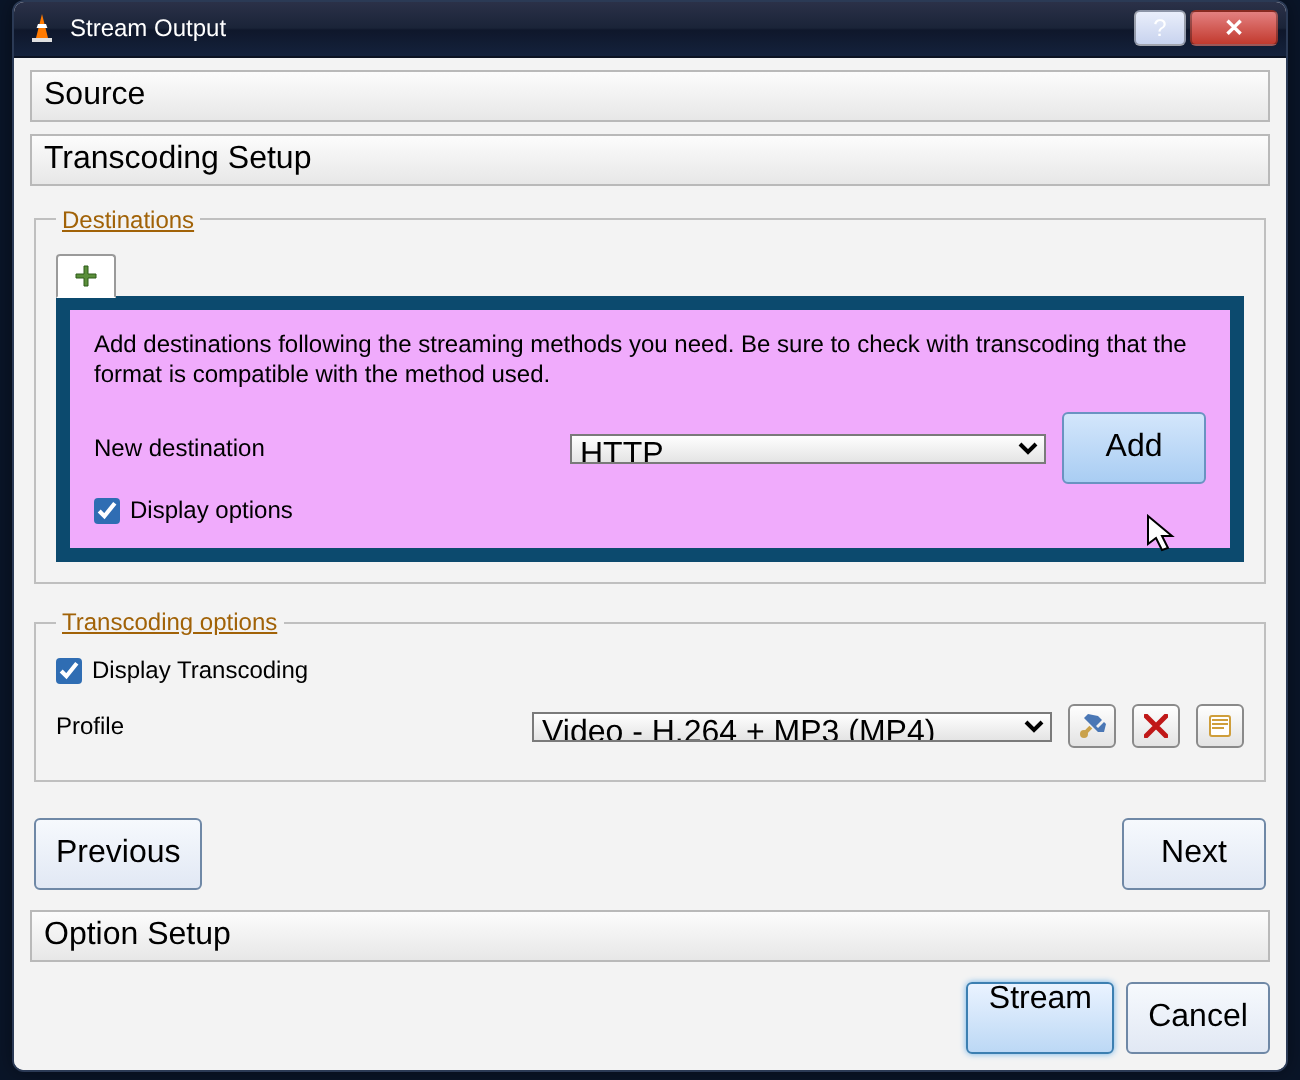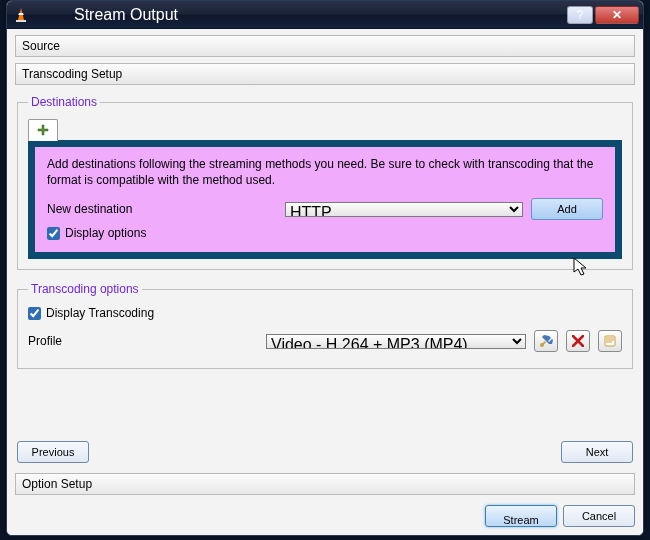--- a/index.html
+++ b/index.html
@@ -30,21 +30,21 @@
     border-radius: 5px 5px 0 0;
     display: flex;
     align-items: center;
     padding: 0 4px 0 6px;
     color: #fff;
   }
   .title-icon {
     width: 16px; height: 16px; margin-right: 6px;
     display: inline-block;
   }
-  .window-title { flex: 1; font-size: 16px; margin-left: 39px; }
+  .window-title { flex: 1; font-size: 12px; }
   .win-controls { display: flex; gap: 2px; }
   .win-btn {
     width: 26px; height: 18px;
     border-radius: 3px;
     border: 1px solid rgba(0,0,0,.3);
     background: linear-gradient(to bottom, #e9eefb, #c8d3ee);
     display: flex; align-items: center; justify-content: center;
   }
   .win-btn.close {
     width: 44px;
@@ -58,32 +58,33 @@
     padding: 6px 8px 8px 8px;
     display: flex;
     flex-direction: column;
     gap: 6px;
     position: relative;
   }
   .section-header {
     border: 1px solid #b9b9b9;
     background: linear-gradient(to bottom,#fcfcfc,#e7e7e7);
     padding: 3px 6px;
-    font-size: 12px;
+    font-size: 16px;
   }
   fieldset.group {
     border: 1px solid #bfbfbf;
     margin: 4px 2px 2px 2px;
     padding: 8px 10px 10px 10px;
     background: #f3f3f3;
   }
   fieldset.group > legend {
     padding: 0 3px;
     font-size: 12px;
-    color: #6d28d9;
+    color: #a16207;
+    text-decoration: underline;
   }
   .tabstrip {
     display: flex;
     align-items: flex-end;
     height: 24px;
     position: relative;
     margin-bottom: -1px;
   }
   .tab {
     width: 30px; height: 22px;
@@ -110,26 +111,26 @@
   select.combo {
     flex: 1;
     height: 15px;
     font-size: 16px;
     border: 1px solid #7a7a7a;
     background: linear-gradient(to bottom,#fefefe,#e4e4e4);
   }
   .btn {
     min-width: 72px;
     height: 22px;
-    font-size: 11px;
+    font-size: 16px;
     border: 1px solid #6f88a6;
     border-radius: 3px;
     background: linear-gradient(to bottom,#f6f9fd,#e1e8f4);
     display: inline-flex; align-items:center; justify-content:center;
-    padding: 0 10px;
+    padding: 17px 10px;
   }
   .btn.primary {
     border: 1px solid #3c7fb1;
     background: linear-gradient(to bottom,#eaf3ff,#bcd8f5);
     box-shadow: 0 0 3px #6fb2e8;
     align-items: flex-end;
   }
   .btn.add {
     background: linear-gradient(to bottom,#d3e6fb,#a9cdf3);
     border:1px solid #6a93c1;

